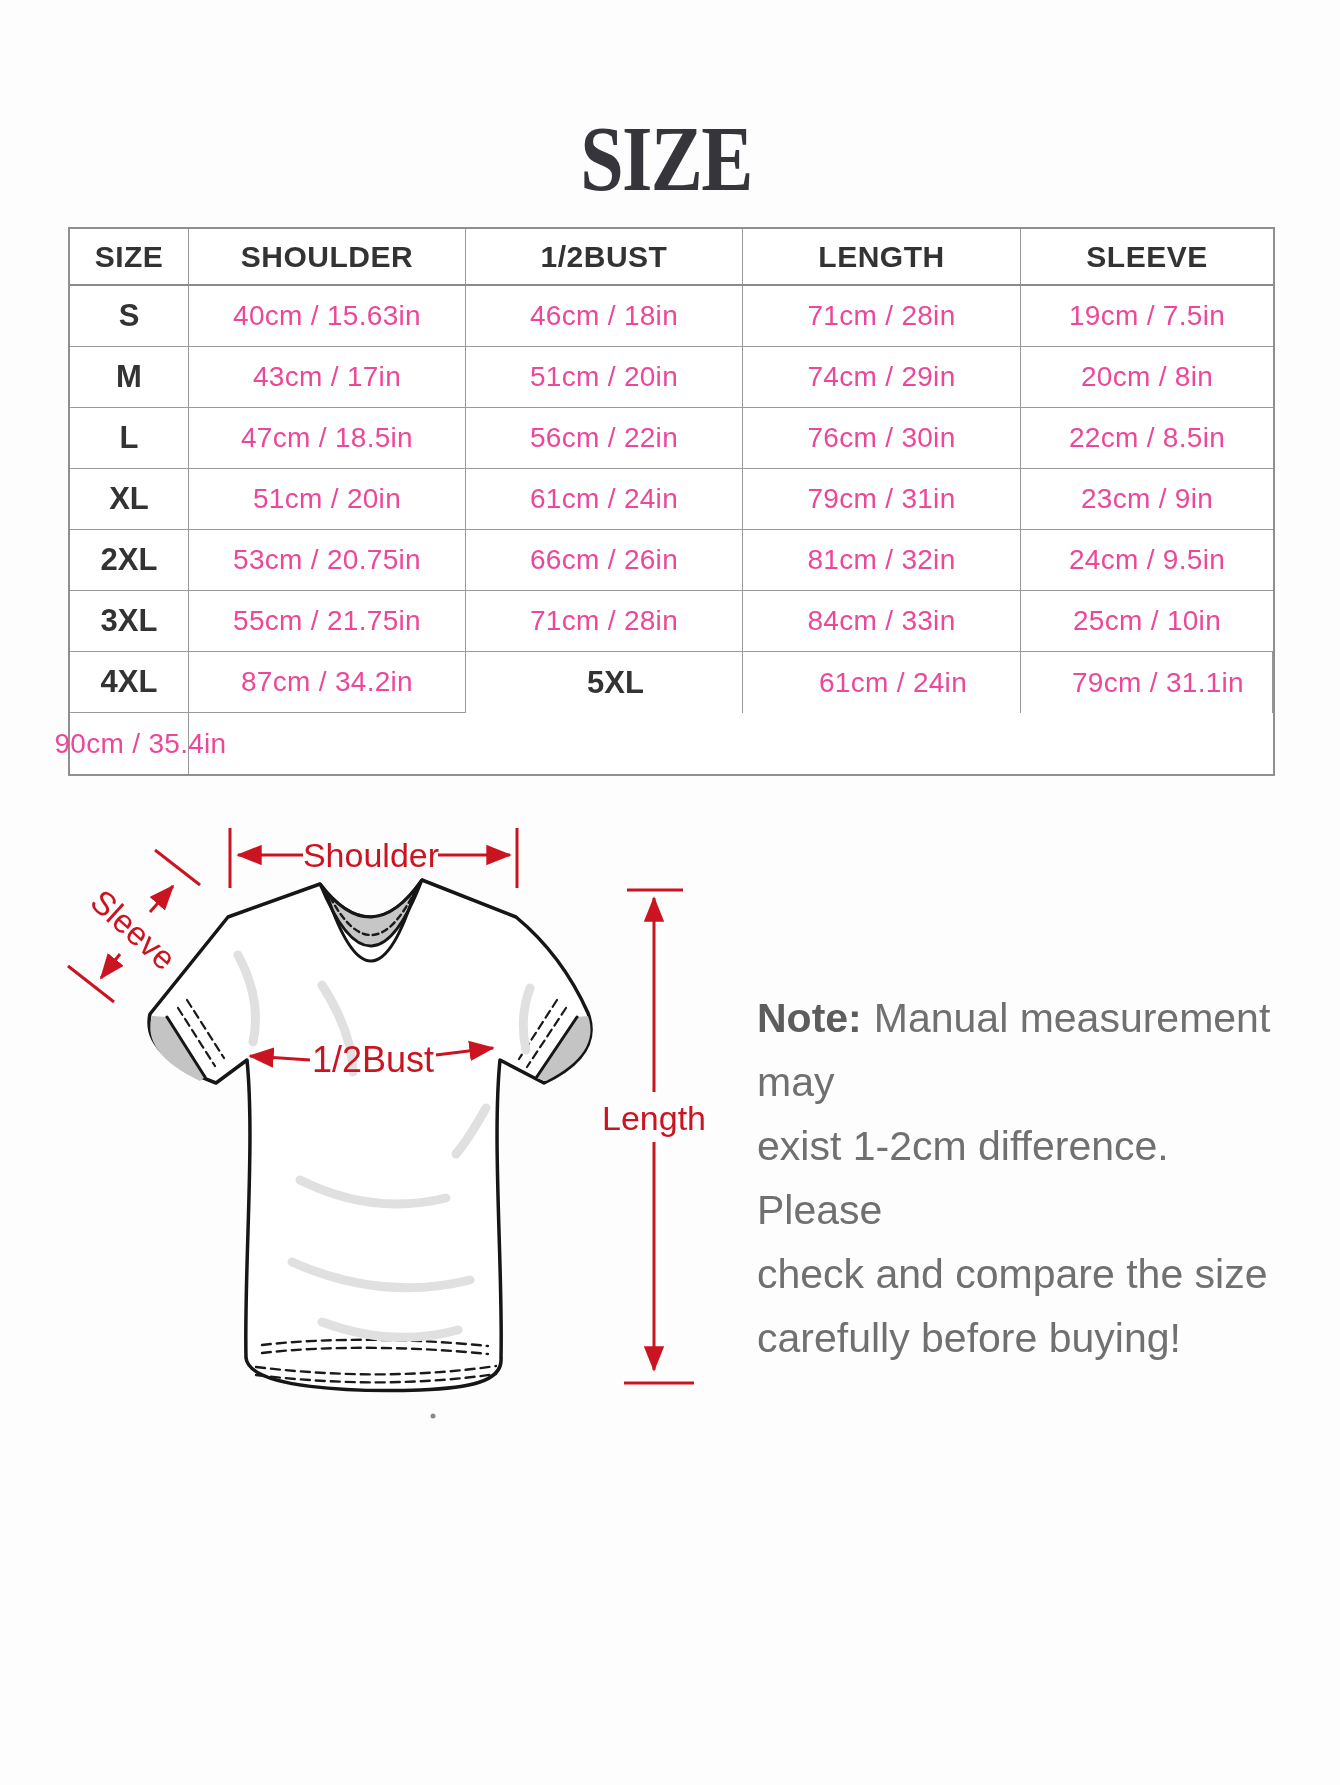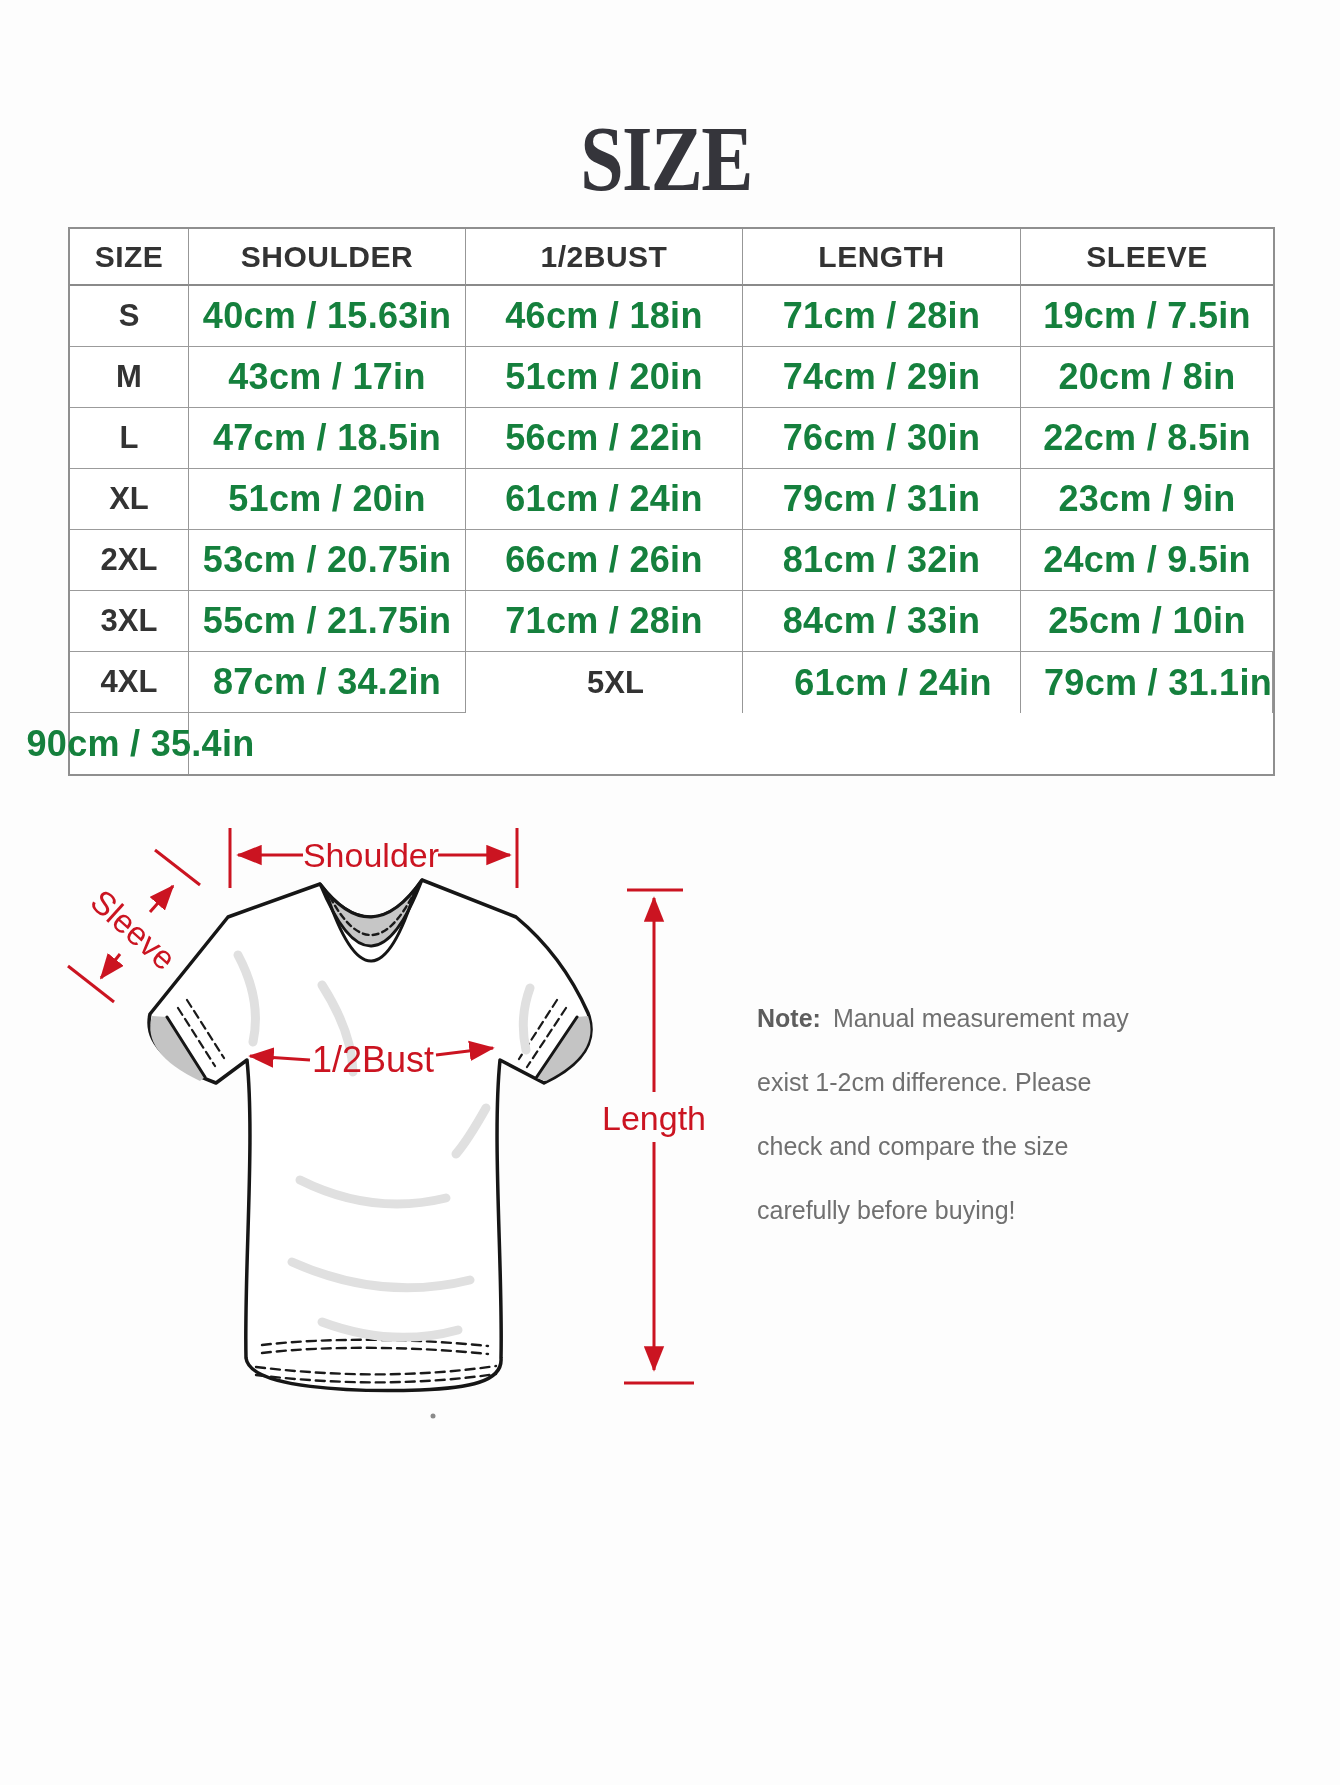--- a/index.html
+++ b/index.html
@@ -30,27 +30,27 @@
   .cell{
     display:flex;align-items:center;justify-content:center;
     border-right:1px solid #979797;
     border-bottom:1px solid #9b9b9b;
     background:#fff;white-space:nowrap;
   }
   .cell.last-col{border-right:none;}
   .cell.last-row{border-bottom:none;padding-left:23px;}
   .cell.head{font-weight:bold;font-size:30px;color:#333;letter-spacing:.5px;border-bottom:2px solid #8a8a8a;}
   .cell.rowlab{font-weight:bold;font-size:31px;color:#333;}
-  .cell.val{font-size:36px;color:#15803d;letter-spacing:.3px;font-weight:bold;}
+  .cell.val{font-size:28px;color:#ec4899;letter-spacing:.3px;}
   
   .diagram{position:absolute;left:60px;top:770px;width:660px;height:650px;}
   
   .note{
     position:absolute;left:757px;top:986px;width:520px;
-    font-size:25px;line-height:64px;color:#707070;
+    font-size:41px;line-height:64px;color:#707070;
   }
   .note p{margin:0;}
   .note .note-prefix{font-weight:bold;color:#5d5d5d;margin-right:12px;}
 </style>
 </head>
 <body>
 
 <div class="page-title">SIZE</div>
 
 <div class="size-table">

